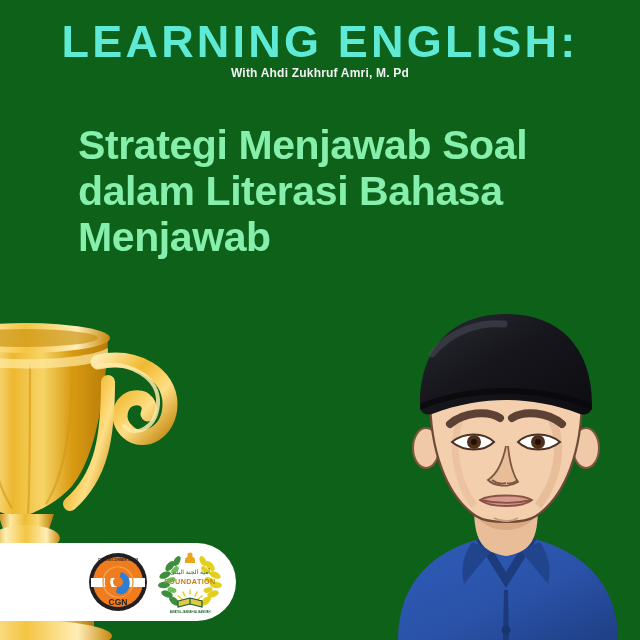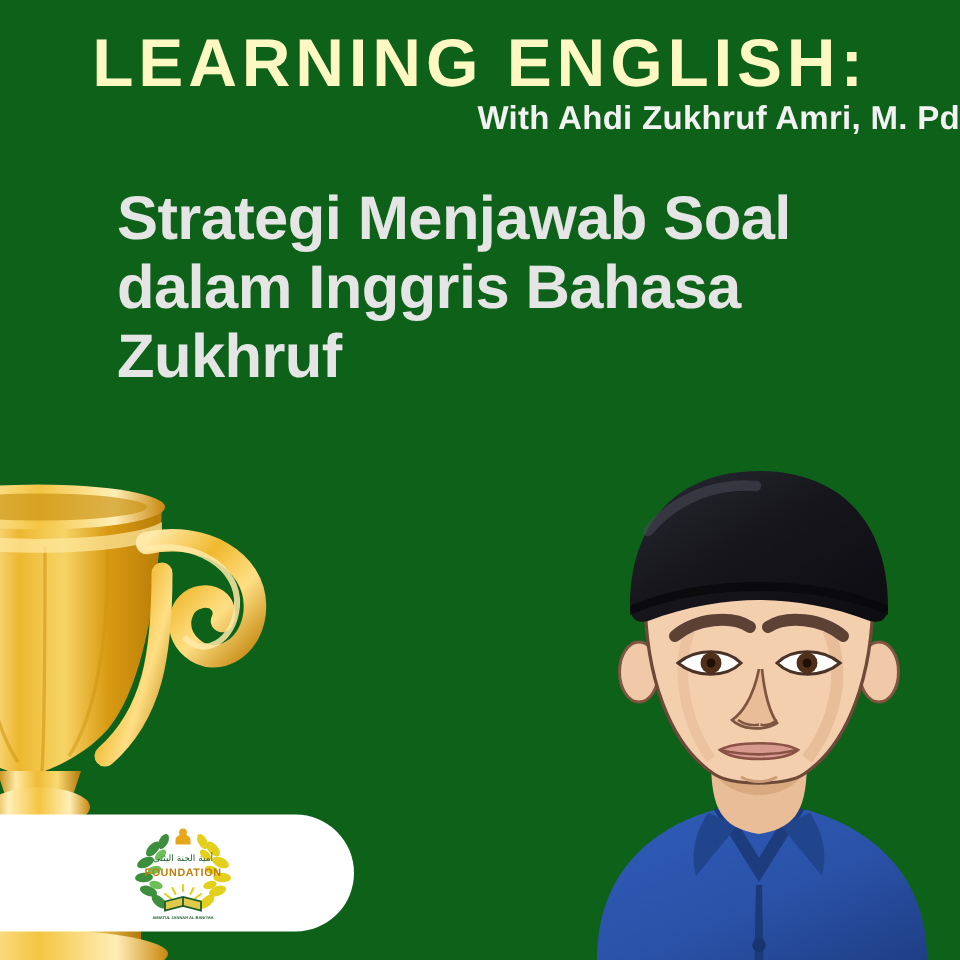--- a/index.html
+++ b/index.html
@@ -17,45 +17,45 @@
     height:640px;
     background:#0d6119;
     overflow:hidden;
   }
 
   
   .kicker {
     position:absolute;
     top:18px; left:0; width:640px;
     text-align:center;
-    color:#fef9c3;
+    color:#5eead4;
     font-size:45px;
     font-weight:bold;
     letter-spacing:3.2px;
     line-height:1.05;
     white-space:nowrap;
   }
   .byline {
     position:absolute;
     top:66px; left:0; width:640px;
-    text-align:right;
+    text-align:center;
     color:#f2f2f2;
-    font-size:22px;
+    font-size:12px;
     font-weight:bold;
     letter-spacing:0.2px;
     white-space:nowrap;
   }
 
   
   .title-block {
     position:absolute;
     top:122px; left:78px; width:545px;
   }
   .title-line {
-    color:#e5e5e5;
+    color:#86efac;
     font-size:41px;
     font-weight:bold;
     line-height:46px;
     letter-spacing:-0.4px;
     white-space:nowrap;
   }
 
   
   .trophy {
     position:absolute;
@@ -89,22 +89,22 @@
 <body>
 
 <div id="poster">
 
   <div class="kicker">LEARNING ENGLISH:</div>
 
   <div class="byline">With Ahdi Zukhruf Amri, M. Pd</div>
 
   <div class="title-block">
     <div class="title-line">Strategi Menjawab Soal</div>
-    <div class="title-line">dalam Inggris Bahasa</div>
-    <div class="title-line">Zukhruf</div>
+    <div class="title-line">dalam Literasi Bahasa</div>
+    <div class="title-line">Menjawab</div>
   </div>
 
   <div class="trophy">
     <svg viewBox="0 0 268 322" width="268" height="322" aria-hidden="true">
       <defs>
         <linearGradient id="gBowl" x1="0" y1="0" x2="1" y2="0">
           <stop offset="0%" stop-color="#c98f10"></stop>
           <stop offset="10%" stop-color="#f2c64a"></stop>
           <stop offset="26%" stop-color="#ffeaa8"></stop>
           <stop offset="42%" stop-color="#edb830"></stop>
@@ -219,20 +219,33 @@
 
       <path d="M112,200 C122,194 154,194 164,200 C154,208 122,208 112,200 Z" fill="#d89a8e" stroke="#8a5246" stroke-width="1.8"></path>
       <path d="M112,200 C130,204 146,204 164,200" stroke="#8a5246" stroke-width="1.8" fill="none"></path>
 
       <path d="M126,218 C133,222 143,222 150,218" stroke="#c99c79" stroke-width="2" fill="none"></path>
     </svg>
   </div>
 
   <div class="logo-banner">
 
+    <div class="logo-badge">
+      <svg viewBox="0 0 60 60" aria-hidden="true">
+        <circle cx="30" cy="30" r="29" fill="#231f20"></circle>
+        <circle cx="30" cy="30" r="25" fill="#f07c1e"></circle>
+        <rect x="3" y="26" width="54" height="9" fill="#ffffff"></rect>
+        <circle cx="30" cy="30" r="15" fill="none" stroke="#f4a24a" stroke-width="1.5"></circle>
+        <path d="M30,18 A12,12 0 1,0 38,40" fill="none" stroke="#f07c1e" stroke-width="5.5" stroke-linecap="round"></path>
+        <path d="M33,20 C41,22 44,30 40,38 C37,43 31,44 28,40" fill="#2e7fd4"></path>
+        <circle cx="30" cy="30" r="5" fill="#f07c1e"></circle>
+        <text x="30" y="53" font-family="Liberation Sans, sans-serif" font-size="8.5" font-weight="bold" fill="#231f20" text-anchor="middle">CGN</text>
+        <text x="30" y="9" font-family="Liberation Sans, sans-serif" font-size="3.4" font-weight="bold" fill="#231f20" text-anchor="middle">CIGDON CORNER NEWS</text>
+      </svg>
+    </div>
 
     <div class="logo-badge" style="width:68px;height:64px;text-decoration:underline;">
       <svg viewBox="0 0 68 64" aria-hidden="true">
 
         <g fill="#3d8f3d">
           <ellipse cx="14" cy="16" rx="6" ry="3.2" transform="rotate(-48 14 16)"></ellipse>
           <ellipse cx="9" cy="25" rx="6" ry="3.2" transform="rotate(-24 9 25)"></ellipse>
           <ellipse cx="8" cy="35" rx="6" ry="3.2" transform="rotate(-4 8 35)"></ellipse>
           <ellipse cx="11" cy="44" rx="6" ry="3.2" transform="rotate(20 11 44)"></ellipse>
           <ellipse cx="18" cy="51" rx="6" ry="3.2" transform="rotate(42 18 51)"></ellipse>

